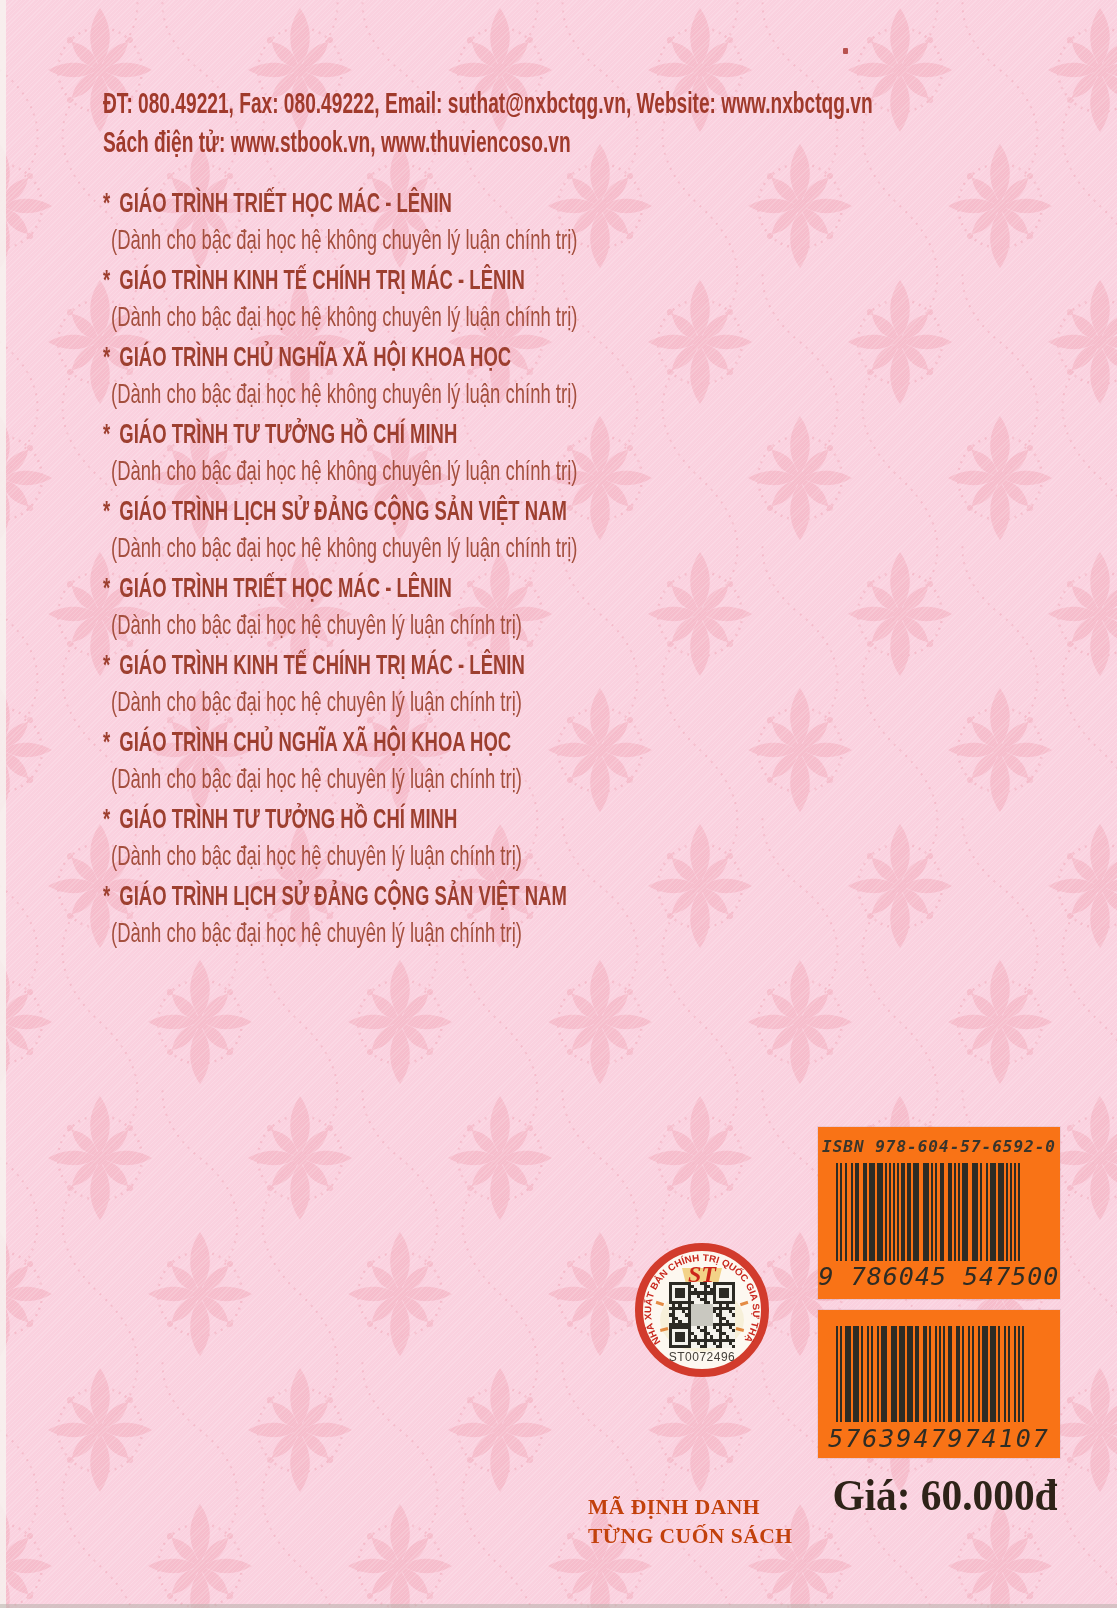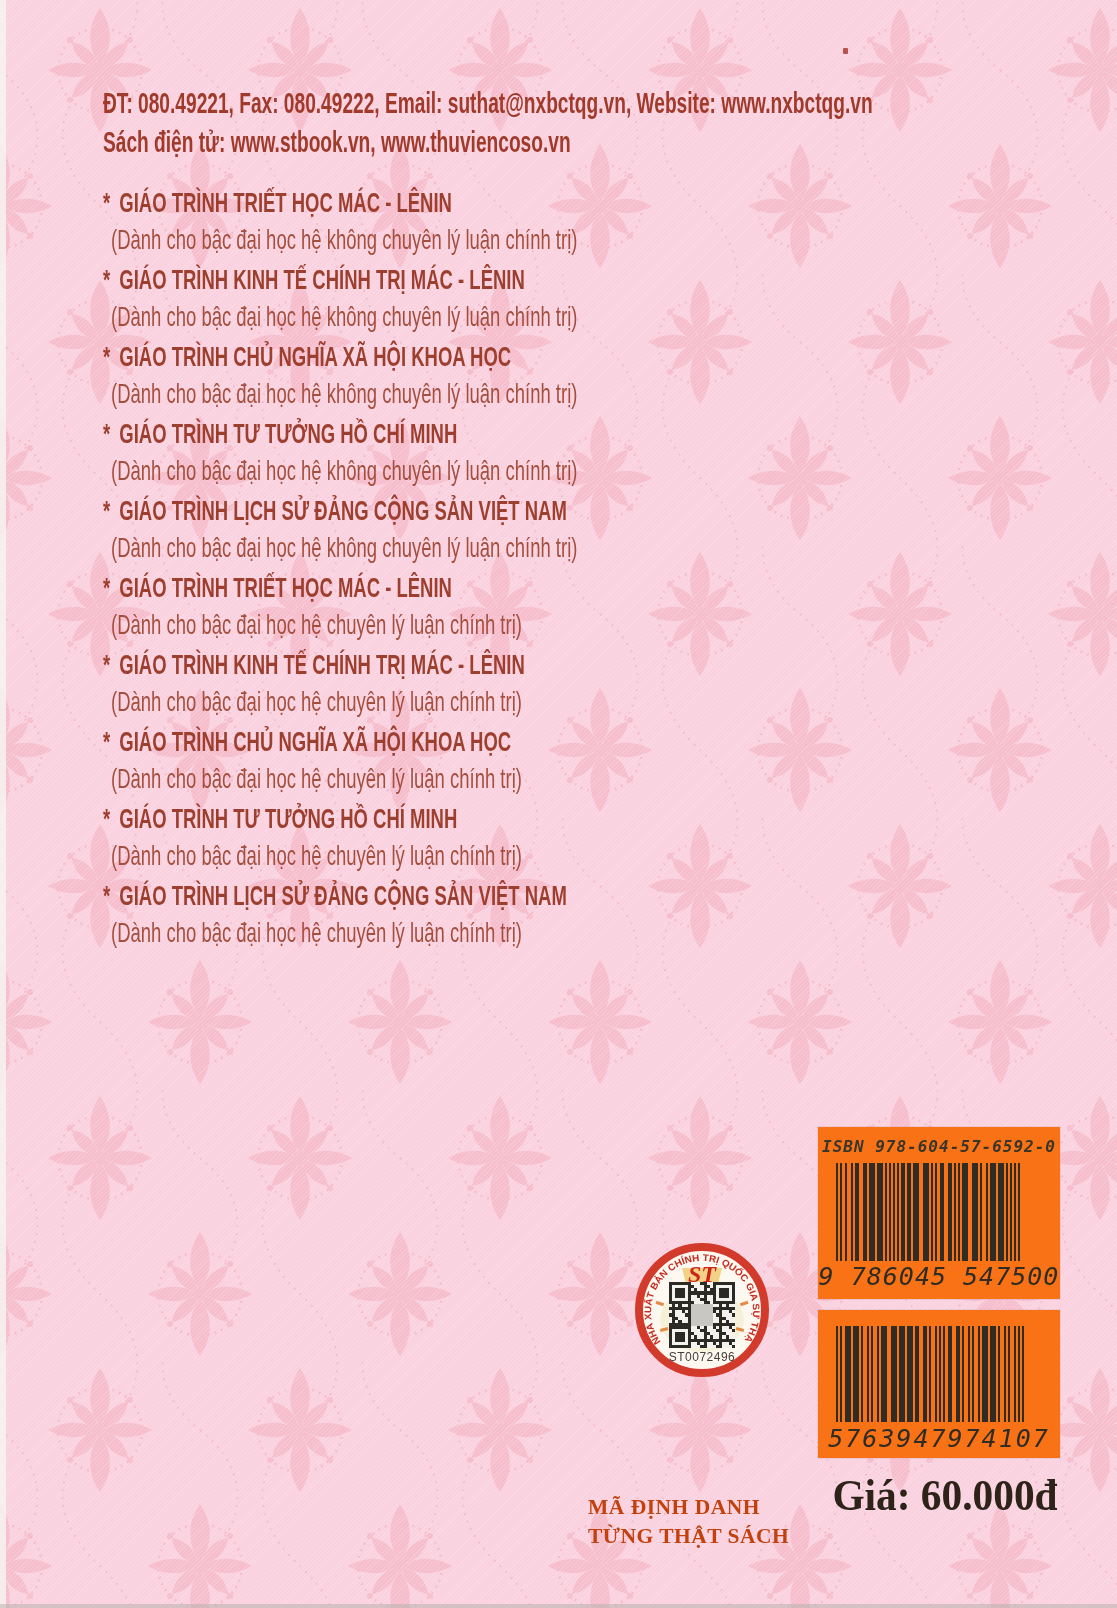--- a/index.html
+++ b/index.html
@@ -751,17 +751,17 @@
         <i></i>
         <i></i>
         <i></i>
         <i class="d"></i>
       </div>
     <div class="serial">ST0072496</div>
   </div>
 
   <div class="id-caption">
     <div>MÃ ĐỊNH DANH</div>
-    <div>TỪNG THẬT SÁCH</div>
+    <div>TỪNG CUỐN SÁCH</div>
   </div>
 
   <div class="price">Giá: 60.000đ</div>
 </div>
 
 </body></html>

